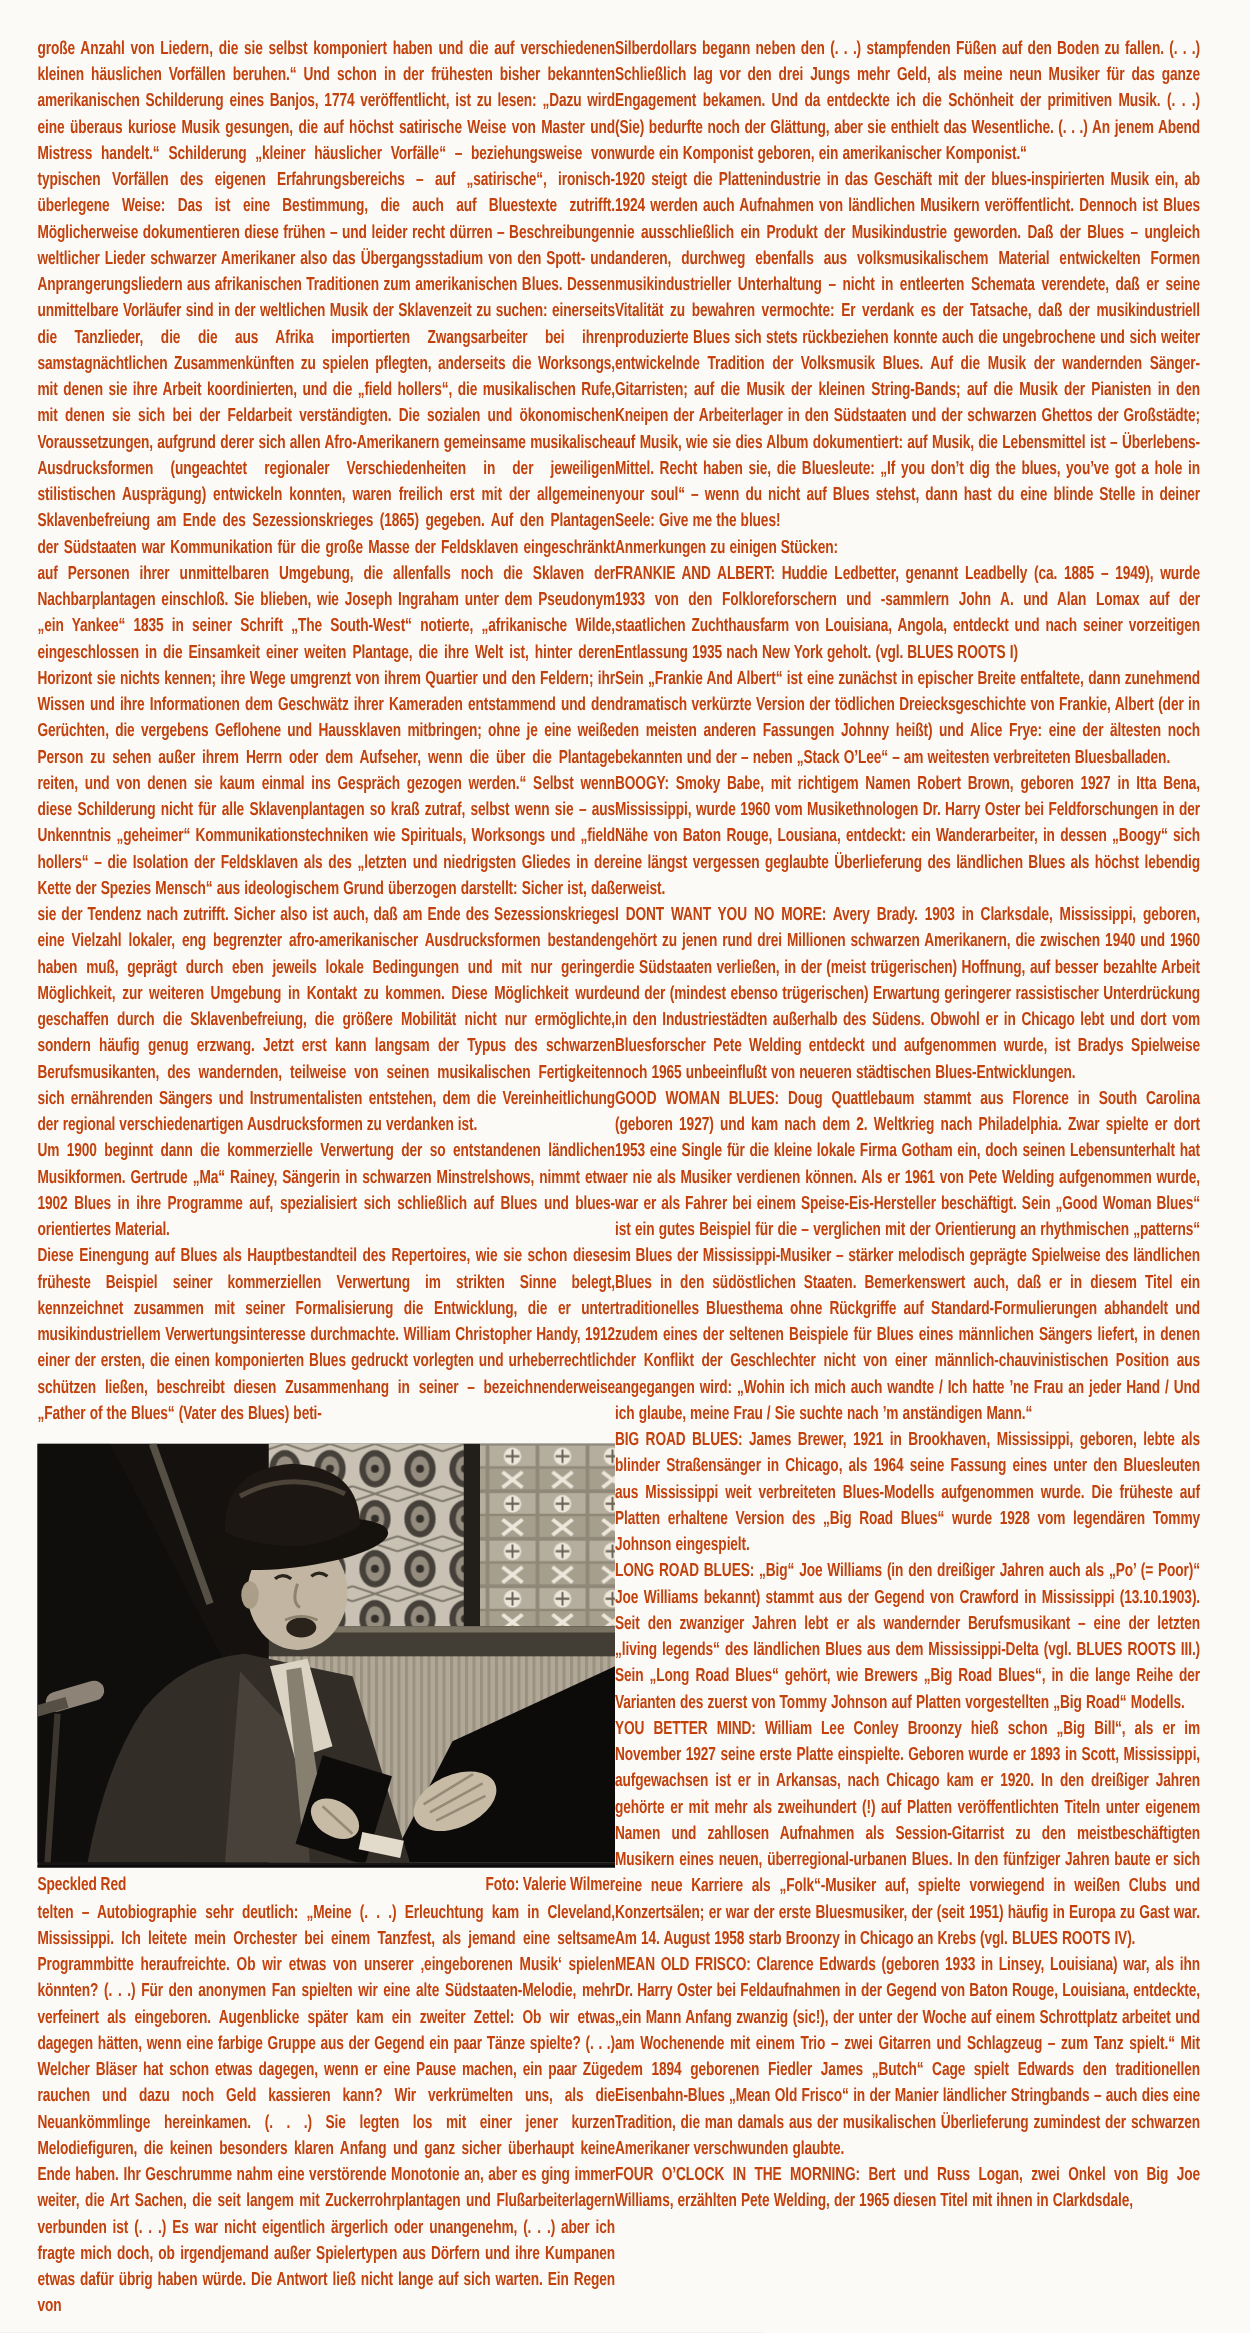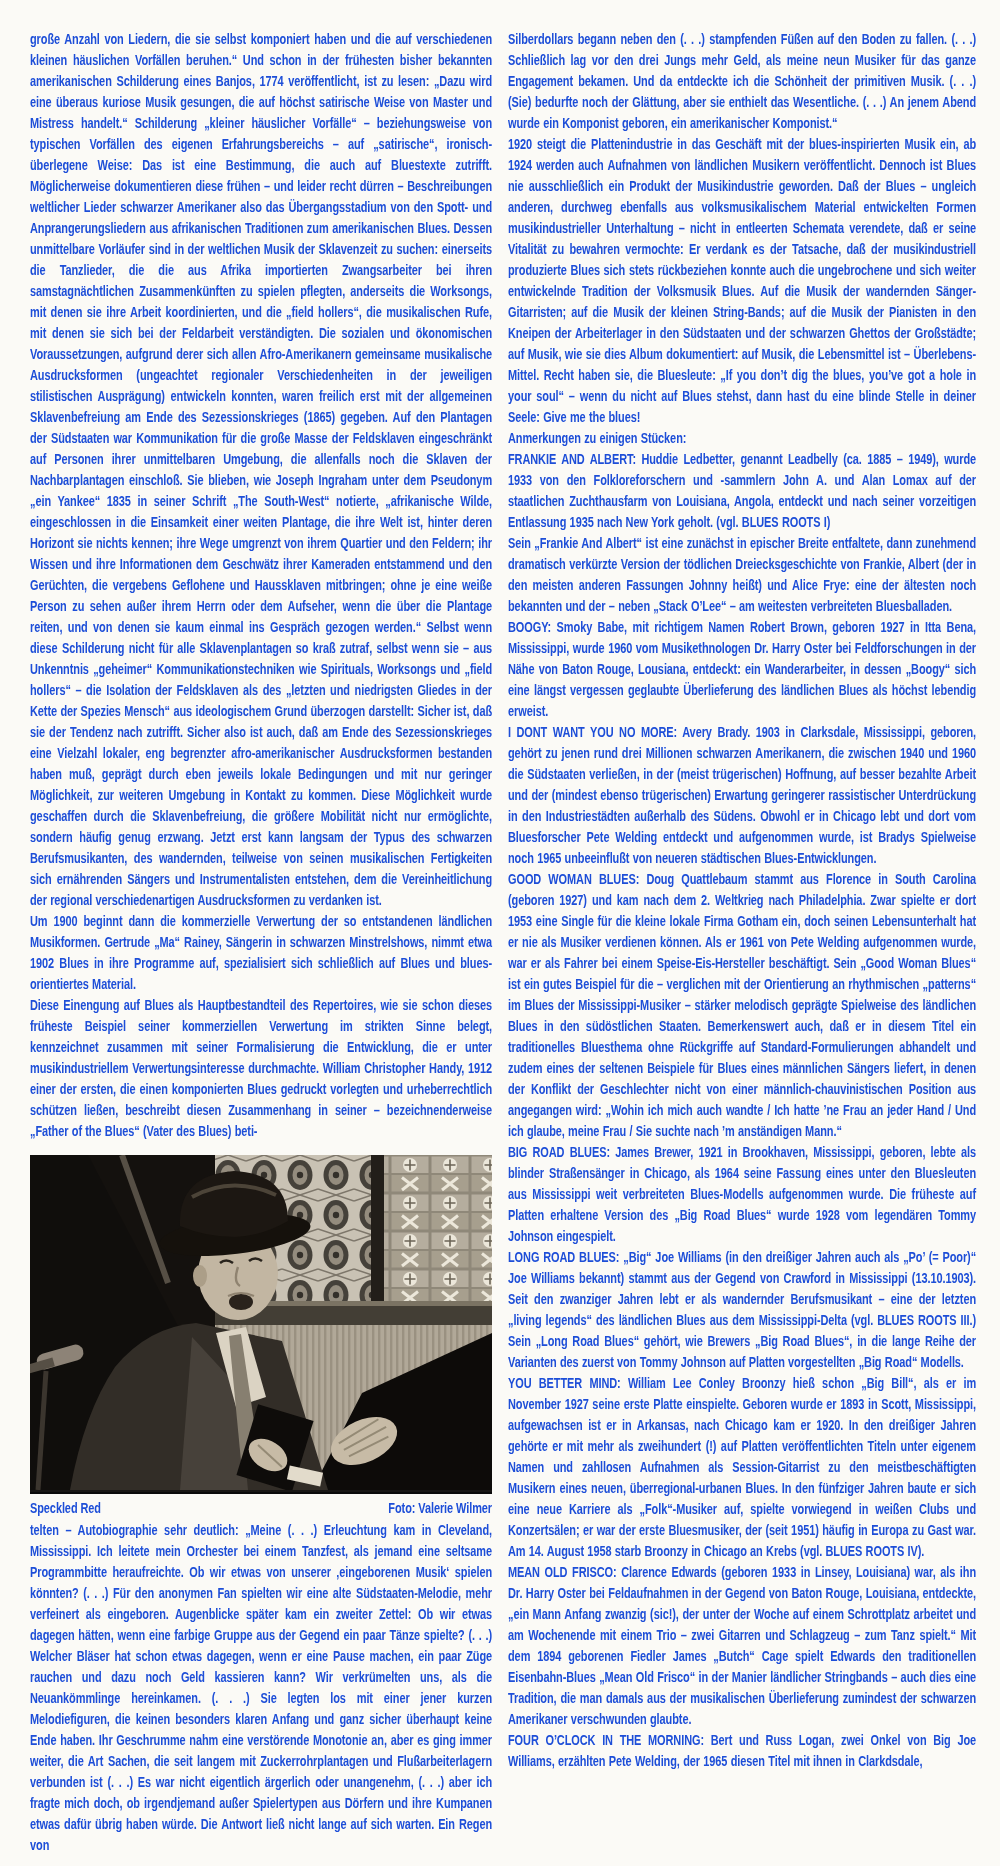--- a/index.html
+++ b/index.html
@@ -1,23 +1,23 @@
 <!DOCTYPE html>
 <html lang="de"><head>
 <meta charset="utf-8">
 <style>
   html,body{margin:0;padding:0;background:#e8e8e6;}
   .page{
     position:relative;width:1000px;height:1866px;margin:0 auto;
     background:#fbfaf6;overflow:hidden;
-    font-family:"Liberation Sans",sans-serif;font-weight:700;color:#1d4ed8;
+    font-family:"Liberation Sans",sans-serif;font-weight:700;color:#c2410c;
   }
   .col{position:absolute;top:28px;}
   .col-left{left:30px;width:462px;}
-  .col-right{left:508px;width:468px;}
+  .col-right{left:492px;width:468px;}
   
   .condense{width:137%;transform:scaleX(0.73);transform-origin:0 0;}
   .condense p{
     margin:0;font-size:15px;line-height:21px;text-align:justify;
     letter-spacing:-0.1px;word-spacing:0.5px;hyphens:auto;-webkit-hyphens:auto;
   }
   figure.photo{
     margin:14px 0 2px 0;width:462px;height:337px;padding:0;
     background:#181614;border-bottom:2px solid #0a0a0a;
   }

